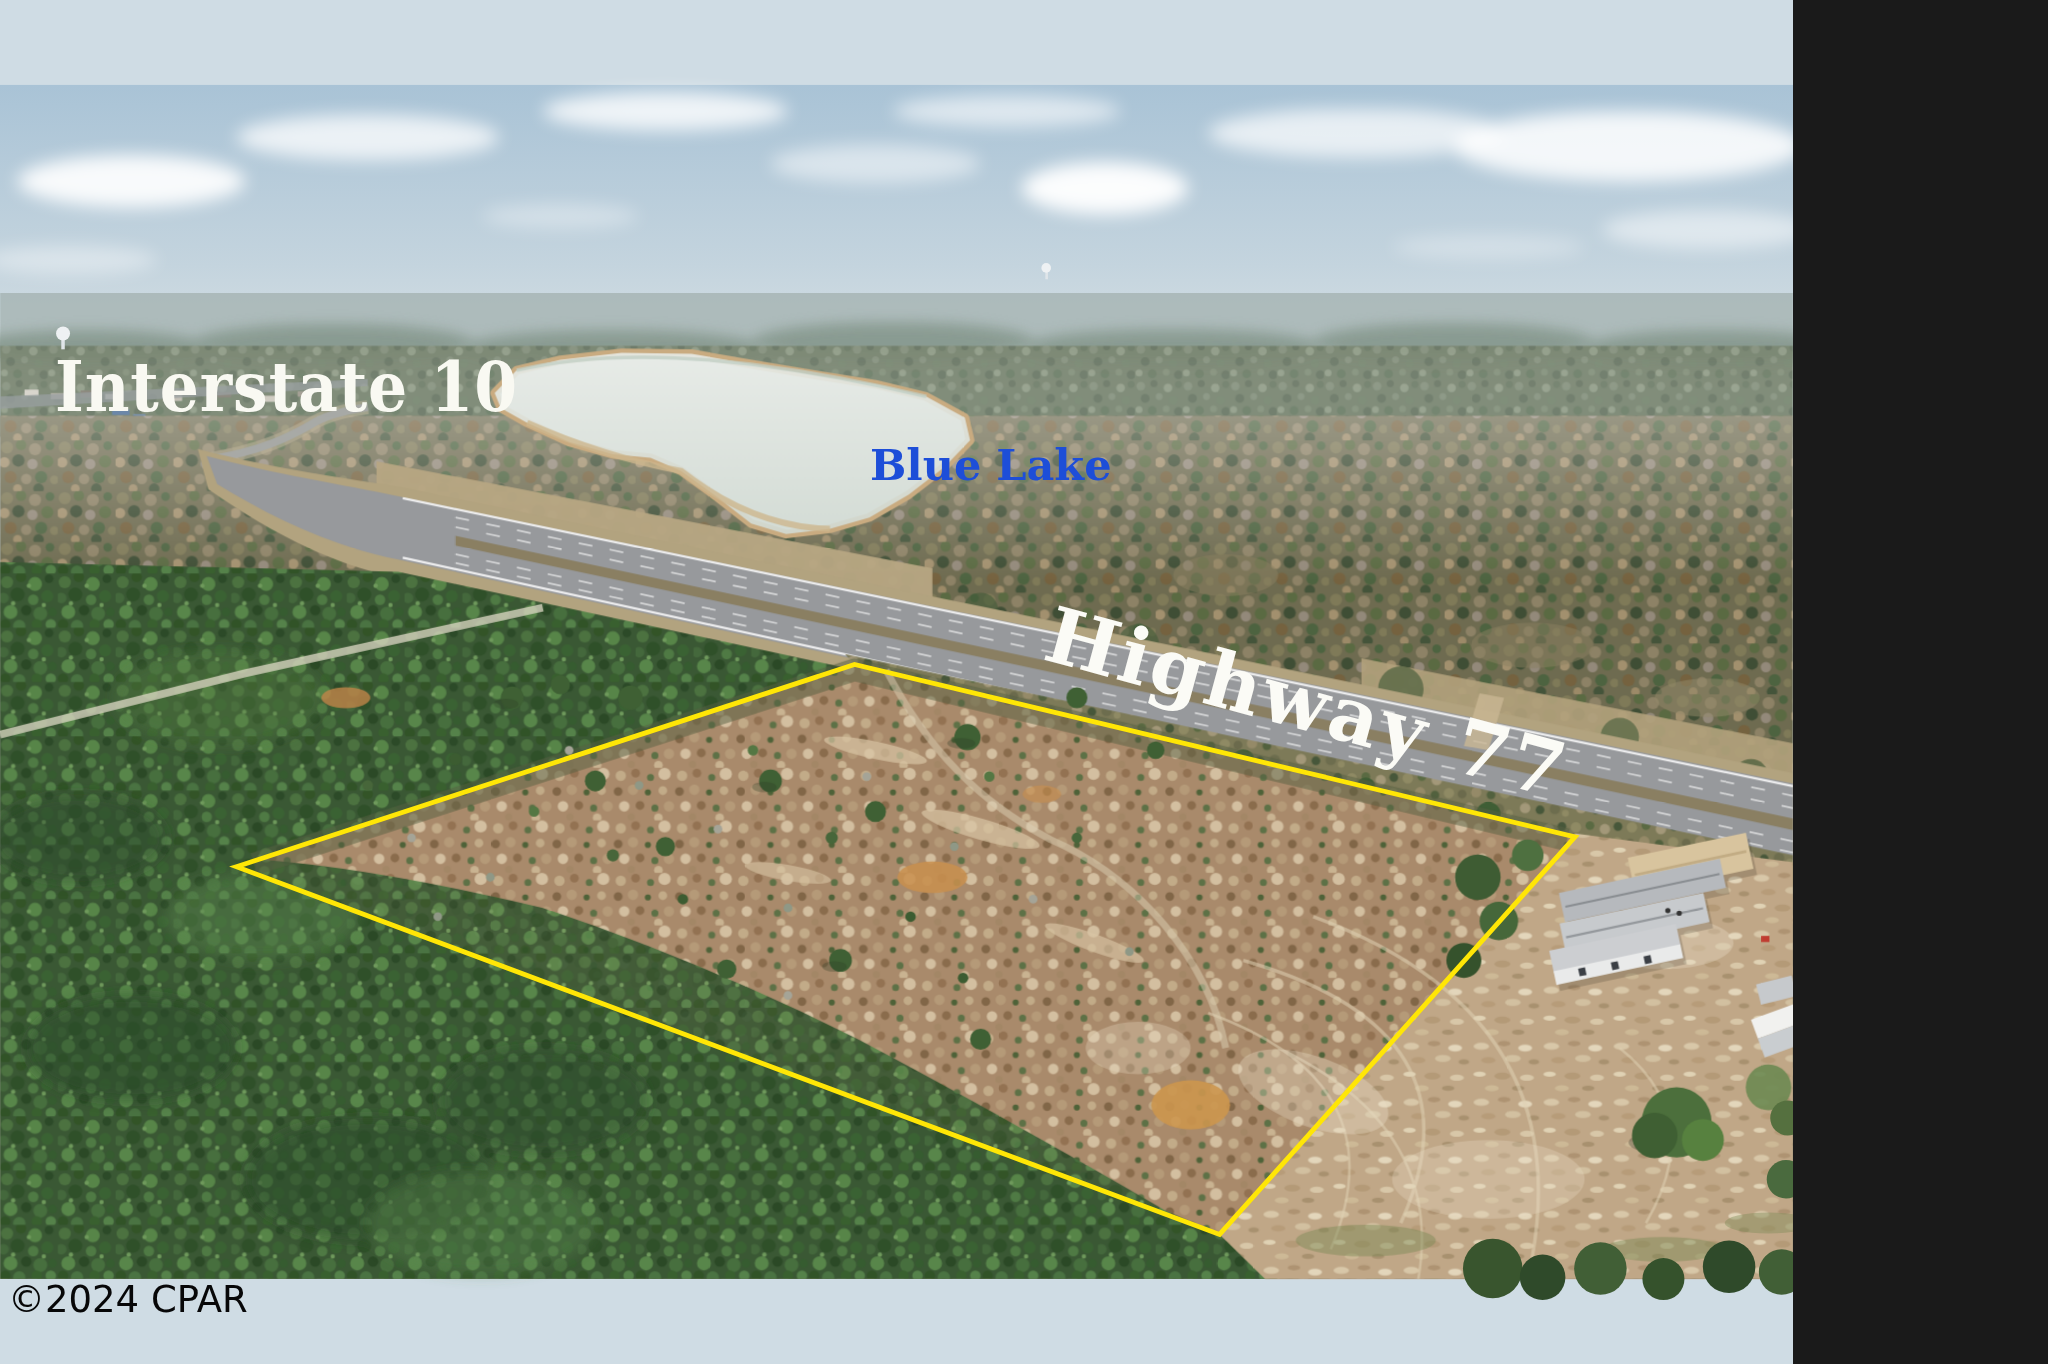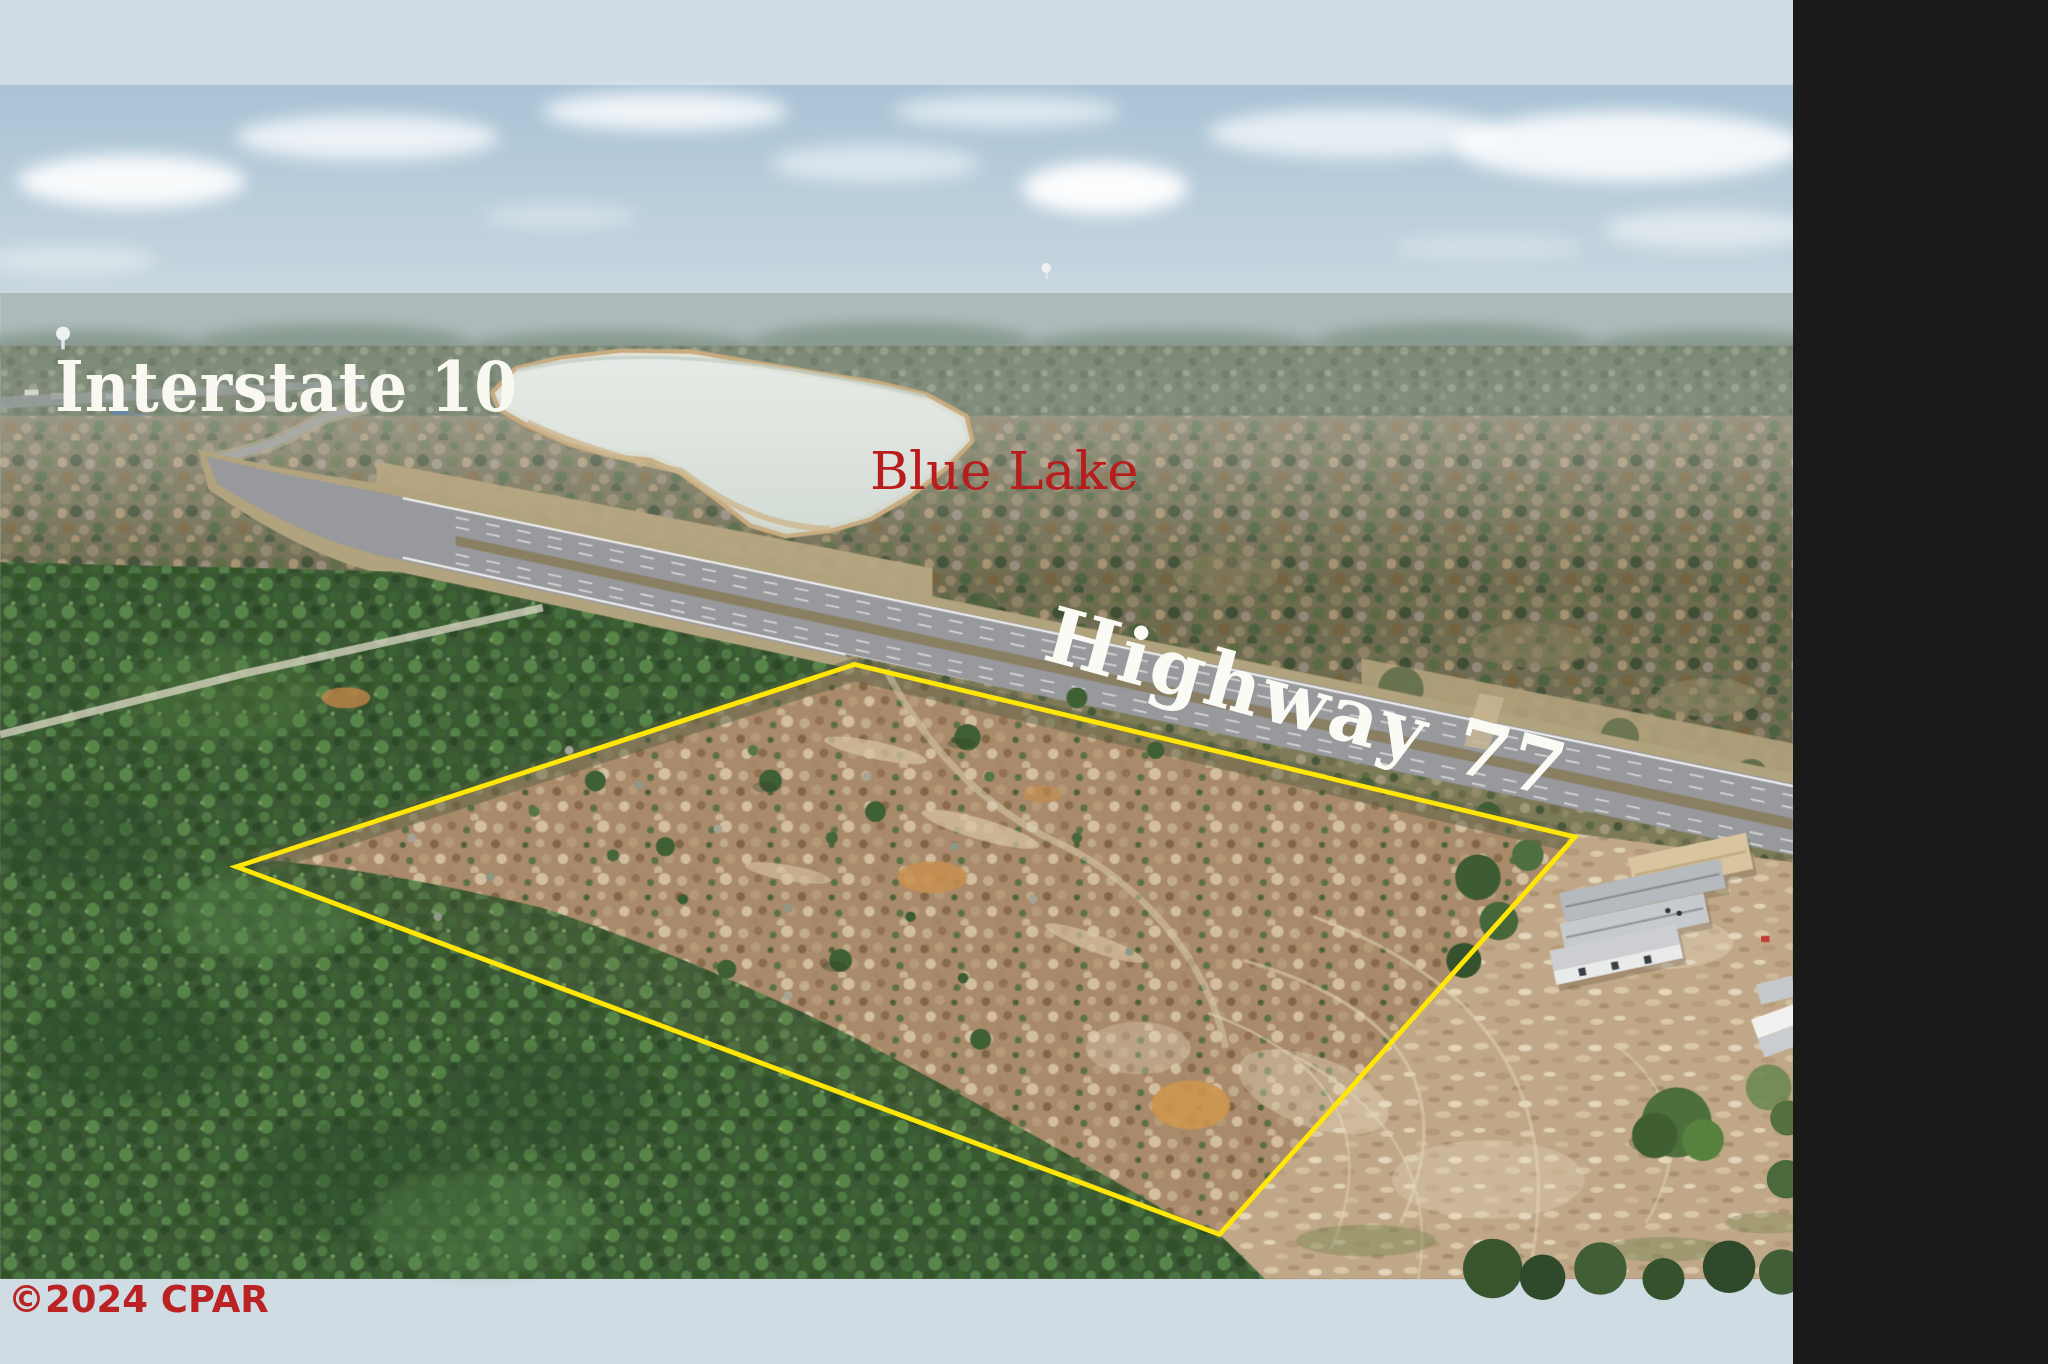--- a/index.html
+++ b/index.html
@@ -7,29 +7,29 @@
     position:relative;width:1793px;height:1364px;overflow:hidden;
     font-family:"DejaVu Serif",serif;background:#cfdce4;
   }
   .stage svg{position:absolute;left:0;top:0;width:100%;height:100%;display:block;}
   .overlay-label{position:absolute;white-space:nowrap;line-height:1;}
   .lbl-interstate{
     left:55px;top:352px;font-weight:bold;font-size:70px;color:#f9f9f2;
     transform:scaleX(.88);transform-origin:left top;letter-spacing:1px;
   }
   .lbl-lake{
-    left:870px;top:444px;font-weight:normal;font-size:53px;color:#b91c1c;
+    left:870px;top:444px;font-weight:bold;font-size:43px;color:#1d4ed8;
   }
   .lbl-highway{
     left:1058px;top:596px;font-weight:bold;font-size:77px;color:#fbfbf6;
     transform:rotate(15.2deg);transform-origin:left top;letter-spacing:3px;
   }
   .lbl-watermark{
-    left:8px;top:1281px;font-family:"DejaVu Sans",sans-serif;font-weight:700;
-    font-size:37px;color:#b91c1c;opacity:.97;
+    left:8px;top:1281px;font-family:"DejaVu Sans",sans-serif;font-weight:400;
+    font-size:37px;color:#000000;opacity:.97;
   }
 </style>
 </head>
 <body>
 
 <div class="stage">
 <svg viewBox="0 0 2048 1364">
   <defs>
     <linearGradient id="skyG" x1="0" y1="0" x2="0" y2="1">
       <stop offset="0" stop-color="#a9c3d6"></stop>

